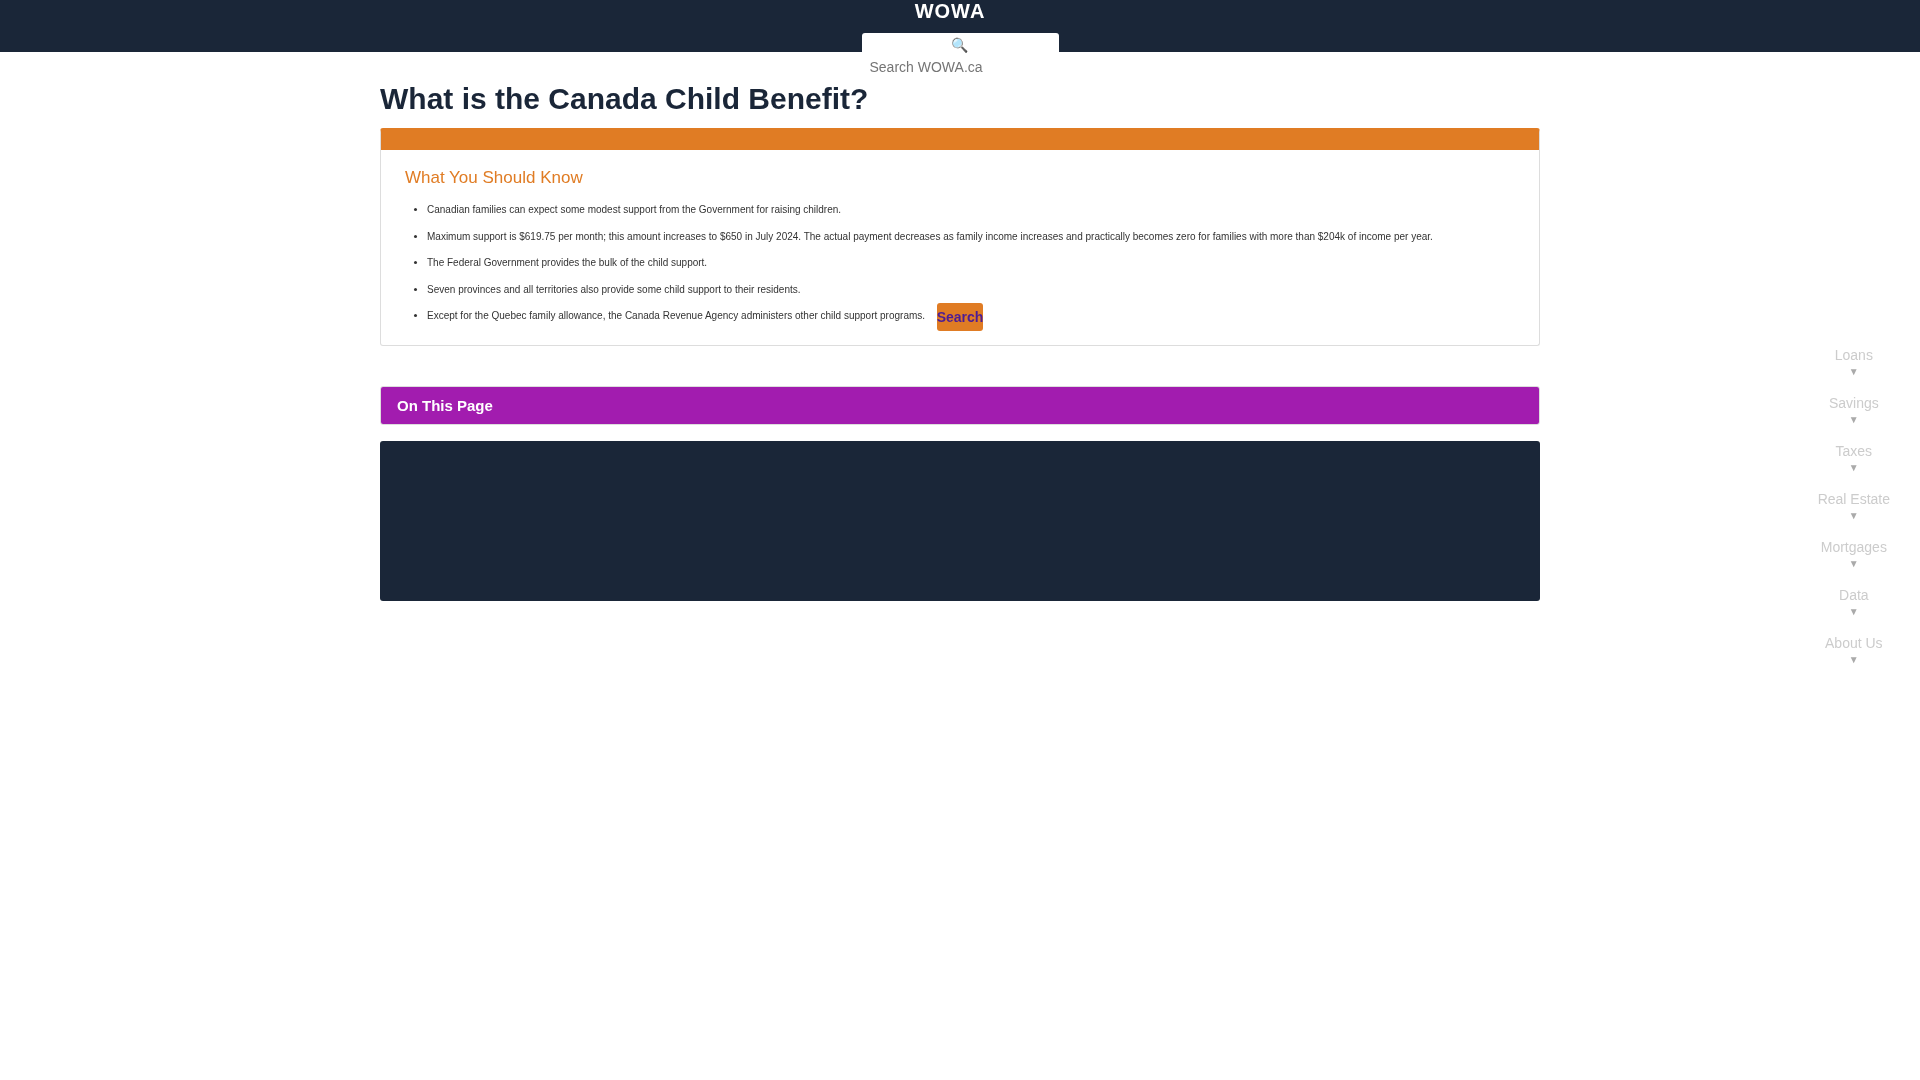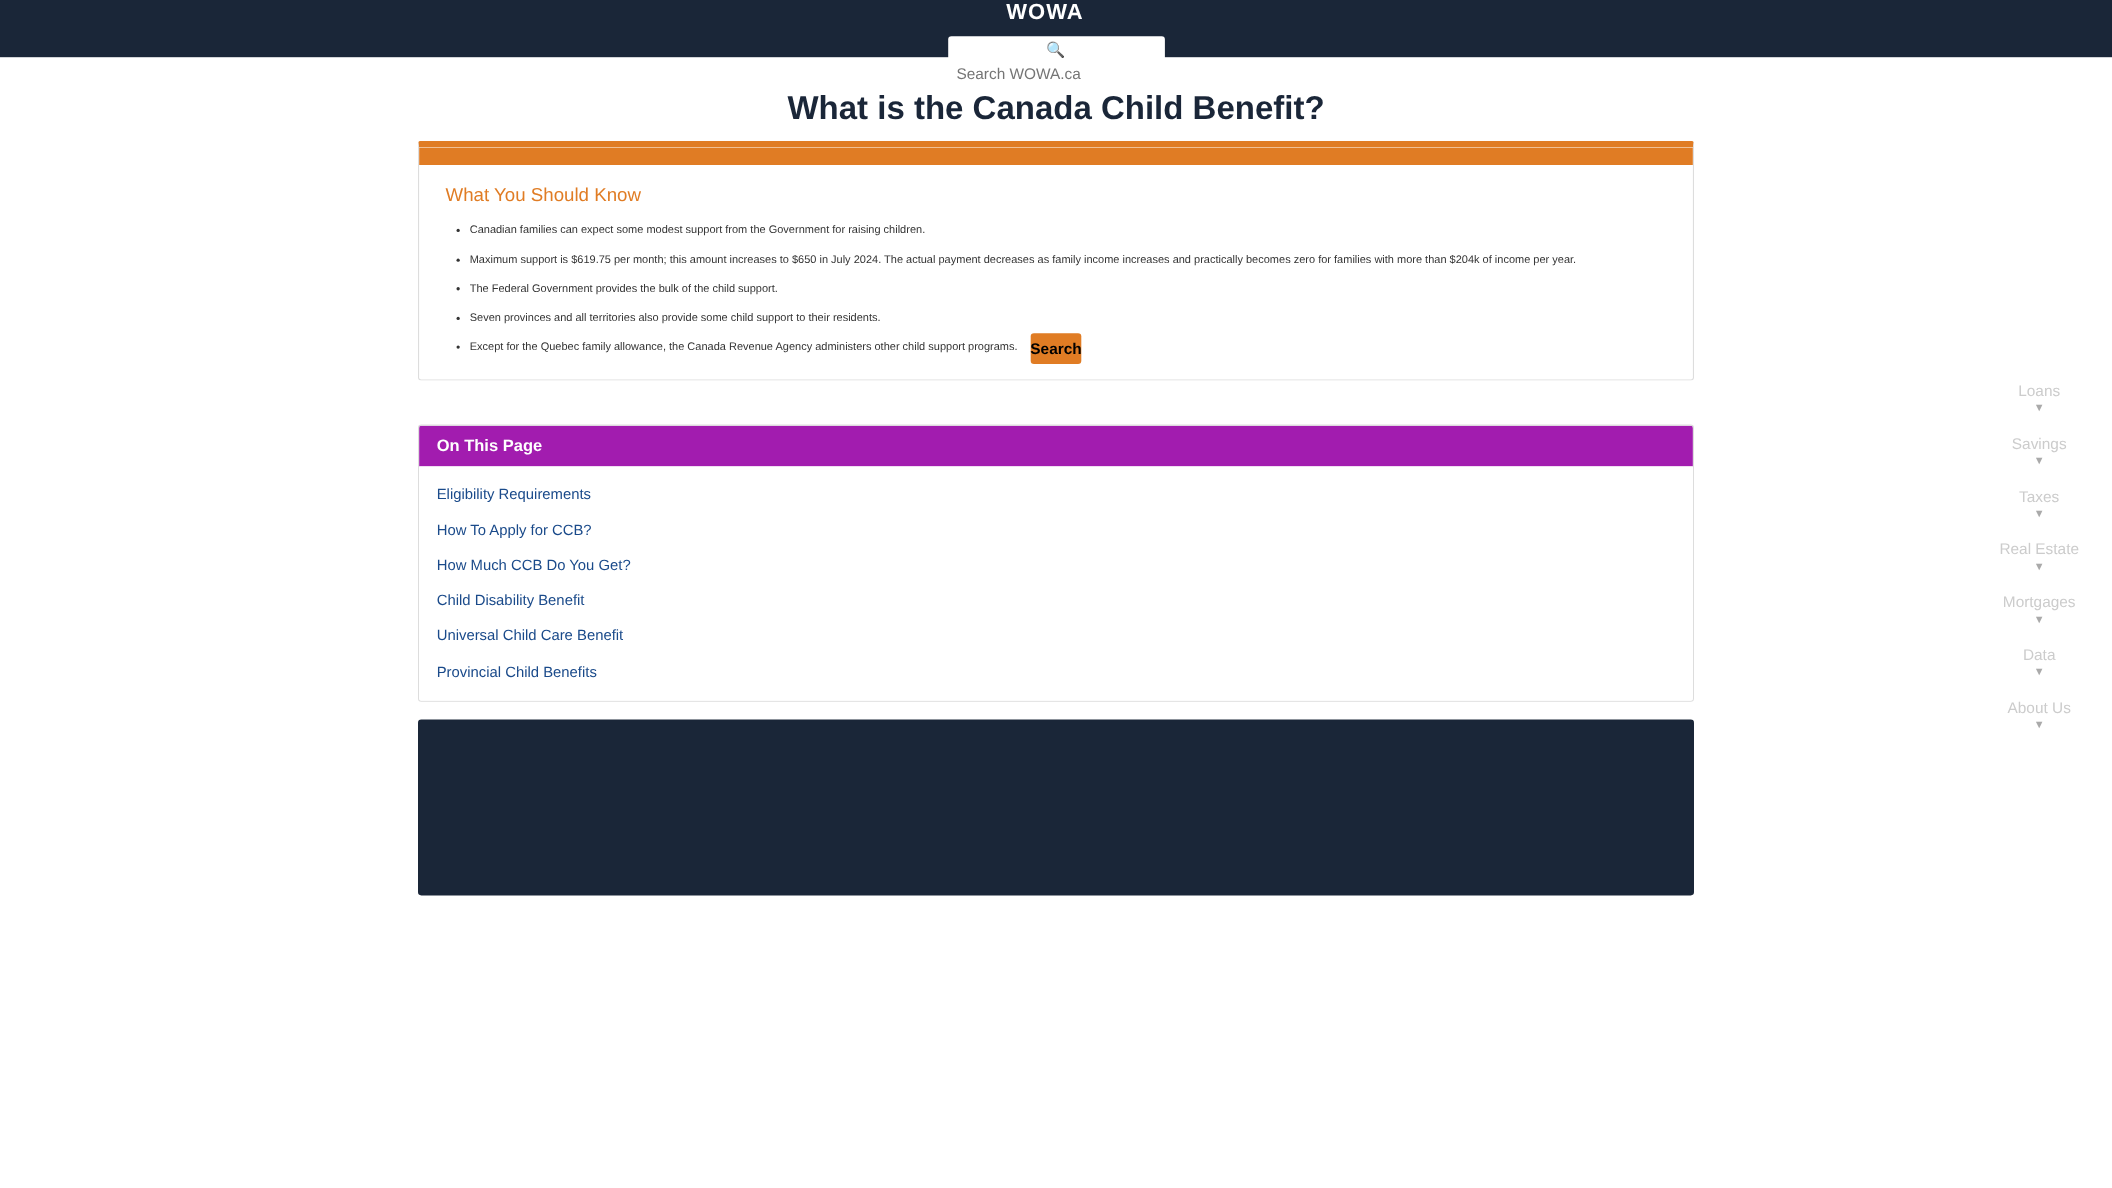--- a/index.html
+++ b/index.html
@@ -37,21 +37,21 @@
     .search-wrapper input {
       border: none;
       outline: none;
       font-size: 14px;
       width: 100%;
       color: #0369a1;
       background: transparent;
     }
     .search-btn {
       background: #e07c24;
-      color: #000000;
+      color: #4c1d95;
       border: none;
       border-radius: 3px;
       padding: 6px 0;
       font-size: 14px;
       cursor: pointer;
       font-weight: bold;
     }
     .nav-links {
       display: flex;
       align-items: center;
@@ -81,21 +81,21 @@
       padding: 30px 20px 60px;
       gap: 40px;
     }
 
     
     .main-content {
       flex: 1;
       min-width: 0;
     }
     .page-title {
-      text-align: center;
+      text-align: left;
       font-size: 30px;
       font-weight: bold;
       color: #1a2638;
       margin-bottom: 12px;
     }
     .page-meta {
       text-align: center;
       font-size: 13px;
       color: #666;
       margin-bottom: 6px;
@@ -220,26 +220,17 @@
             <li>Seven provinces and all territories also provide some child support to their residents.</li>
             <li>Except for the Quebec family allowance, the Canada Revenue Agency administers other child support programs.</li>
           </ul>
       </div>
     </div>
   </div>
 
   <div class="sidebar">
     <div class="on-this-page-box">
       <div class="on-this-page-header">On This Page</div>
-      <div class="on-this-page-links">
-
-      <a class="on-this-page-link">Eligibility Requirements</a>
-          <a class="on-this-page-link">How To Apply for CCB?</a>
-          <a class="on-this-page-link">How Much CCB Do You Get?</a>
-          <a class="on-this-page-link">Child Disability Benefit</a>
-          <a class="on-this-page-link">Universal Child Care Benefit</a>
-          <a class="on-this-page-link">Provincial Child Benefits</a>
-        </div>
     </div>
     <div class="sidebar-ad"></div>
   </div>
 
 </div>
 
 </body></html>

